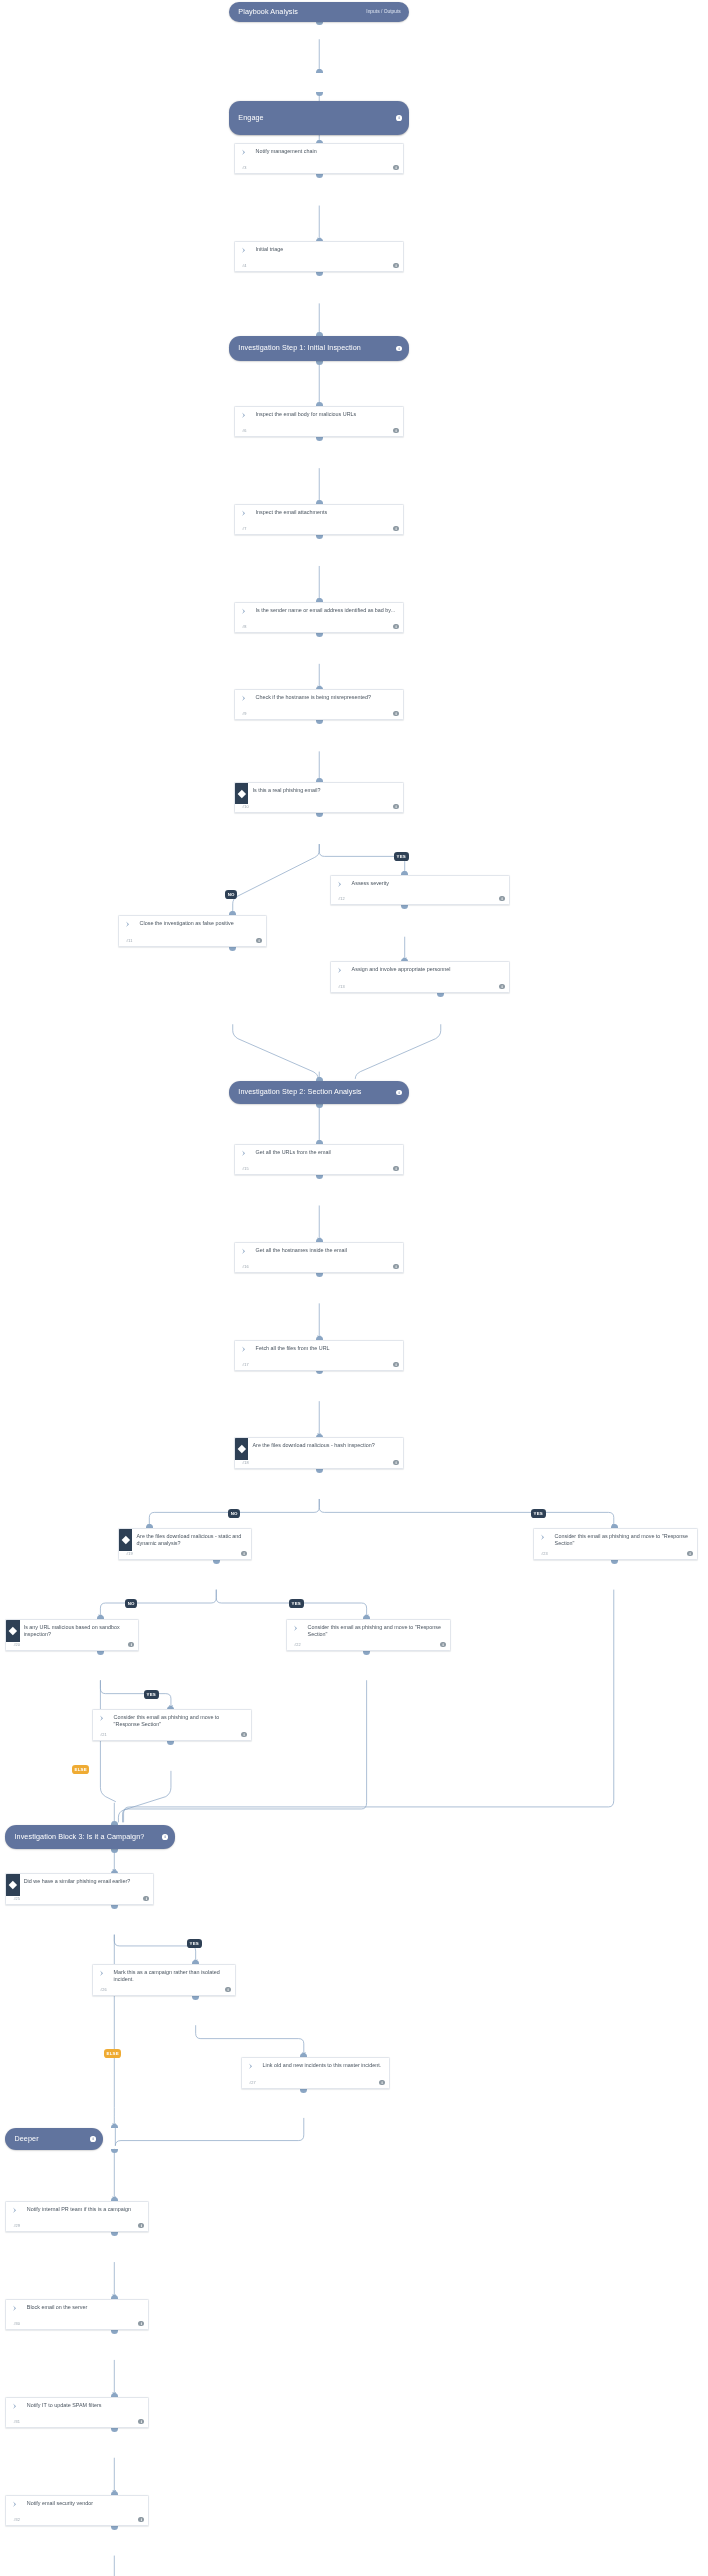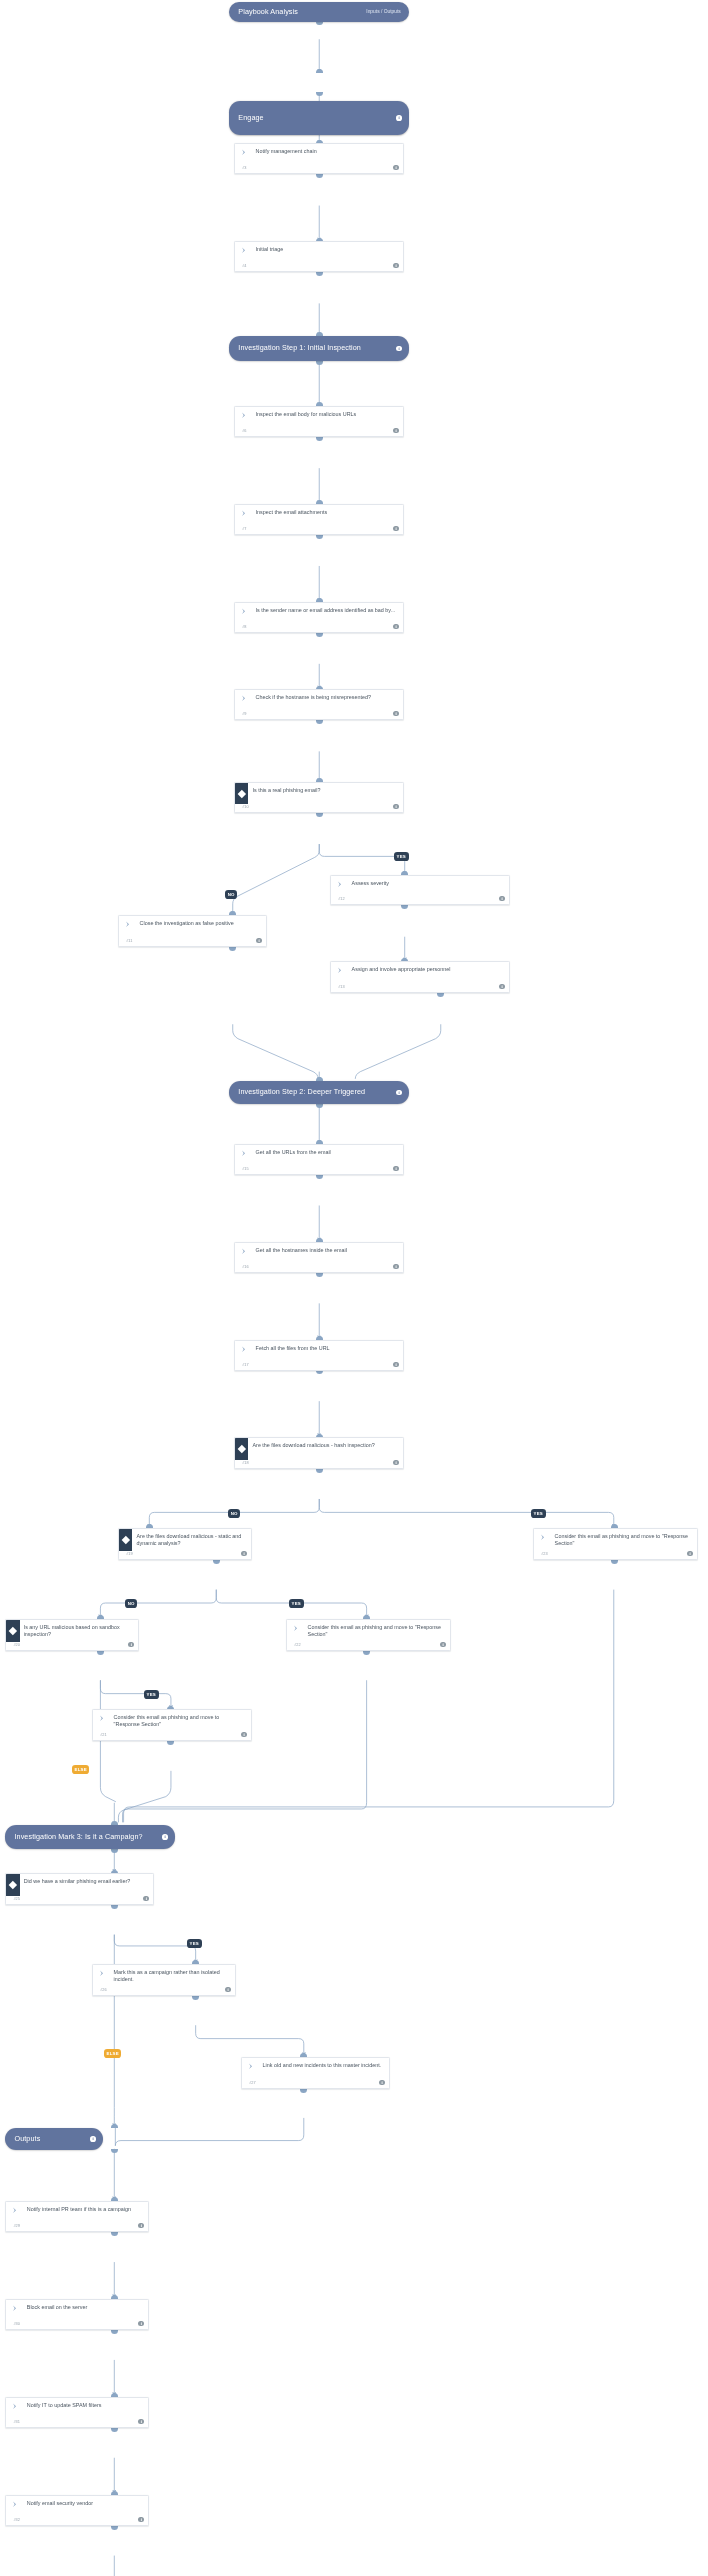--- a/index.html
+++ b/index.html
@@ -437,21 +437,21 @@
     </div>
     <div class="task-foot">
       <span class="task-num">#13</span>
       <span class="info-ic">i</span>
     </div>
   </div>
   <div class="knob bottom" style="left:437px; top:993px;"></div>
 
   <div class="knob top" style="left:316px; top:1077px;"></div>
   <div class="stage" style="left:229px; top:1081px; width:180px; height:23px;">
-    <span class="stage-title">Investigation Step 2: Deeper Triggered</span>
+    <span class="stage-title">Investigation Step 2: Section Analysis</span>
     <span class="info-ic">i</span>
   </div>
   <div class="knob bottom" style="left:316px; top:1104px;"></div>
 
   <div class="knob top" style="left:316px; top:1140px;"></div>
   <div class="task" style="left:234px; top:1144px; width:170px; height:31px;">
     <div class="task-top">
       <div class="task-icon">
         <svg class="chev" viewBox="0 0 12 13">
             <path d="M2,1 L8,6.5 L2,12 L5,6.5 Z" fill="#9db3cd"></path>
@@ -612,21 +612,21 @@
     </div>
     <div class="task-foot">
       <span class="task-num">#21</span>
       <span class="info-ic">i</span>
     </div>
   </div>
   <div class="knob bottom" style="left:167px; top:1741px;"></div>
 
   <div class="knob top" style="left:111px; top:1821px;"></div>
   <div class="stage" style="left:5.2px; top:1825px; width:170px; height:24px;">
-    <span class="stage-title">Investigation Mark 3: Is it a Campaign?</span>
+    <span class="stage-title">Investigation Block 3: Is it a Campaign?</span>
     <span class="info-ic">i</span>
   </div>
   <div class="knob bottom" style="left:111px; top:1849px;"></div>
 
   <div class="knob top" style="left:111px; top:1870px;"></div>
   <div class="task decision" style="left:5.2px; top:1873px; width:149px; height:32px;">
     <div class="task-top">
       <div class="task-icon">
         <span class="diamond"></span>
       </div>
@@ -675,21 +675,21 @@
     </div>
     <div class="task-foot">
       <span class="task-num">#27</span>
       <span class="info-ic">i</span>
     </div>
   </div>
   <div class="knob bottom" style="left:300px; top:2089px;"></div>
 
   <div class="knob top" style="left:111px; top:2124px;"></div>
   <div class="stage" style="left:5.2px; top:2128px; width:98px; height:21.6px;">
-    <span class="stage-title">Outputs</span>
+    <span class="stage-title">Deeper</span>
     <span class="info-ic">i</span>
   </div>
   <div class="knob bottom" style="left:111px; top:2149px;"></div>
 
   <div class="knob top" style="left:111px; top:2197px;"></div>
   <div class="task" style="left:5.2px; top:2201px; width:144px; height:31px;">
     <div class="task-top">
       <div class="task-icon">
         <svg class="chev" viewBox="0 0 12 13">
             <path d="M2,1 L8,6.5 L2,12 L5,6.5 Z" fill="#9db3cd"></path>

